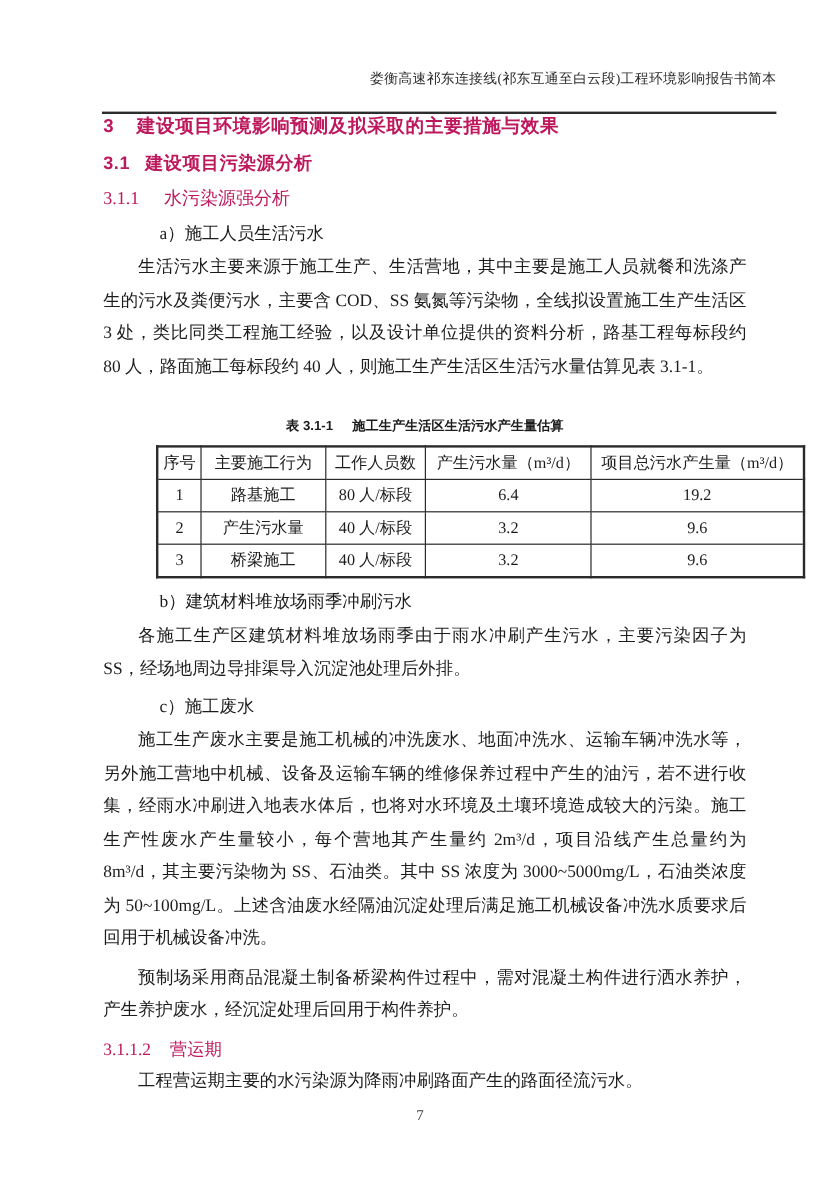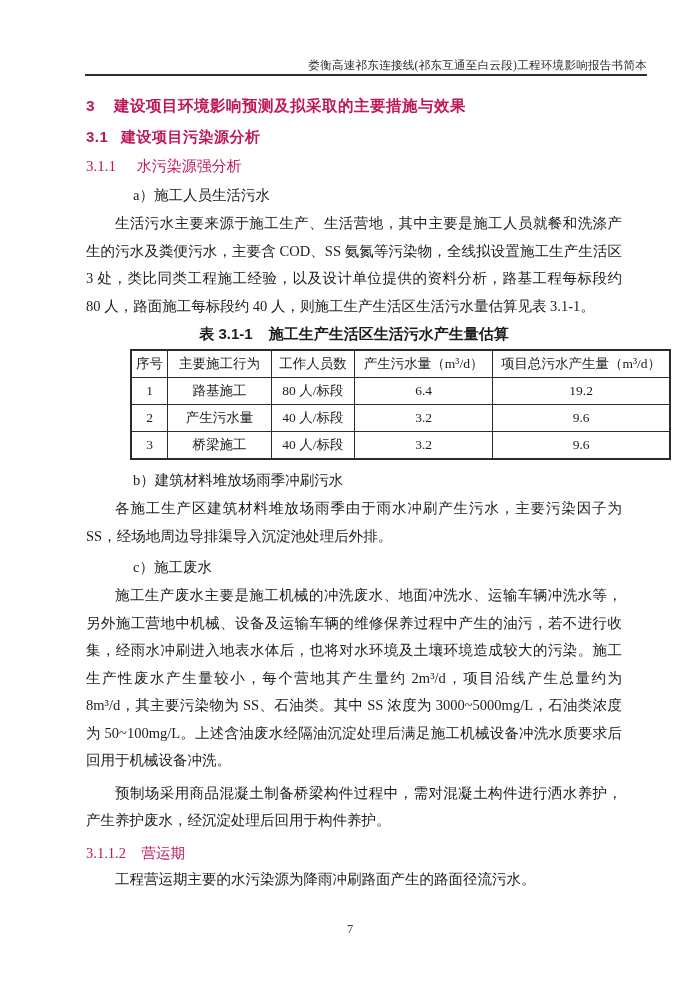--- a/index.html
+++ b/index.html
@@ -16,21 +16,21 @@
   
   .running-header {
     position: absolute;
     top: 58px;
     left: 85px;
     width: 562px;
     text-align: right;
     font-size: 11.5px;
     letter-spacing: 0.3px;
     color: #2a2a2a;
-    padding-bottom: 1px;
+    padding-bottom: 20px;
     border-bottom: 2px solid #2d2d2d;
   }
 
   .content {
     position: absolute;
     top: 88px;
     left: 86px;
     width: 536px;
   }
 
@@ -73,26 +73,26 @@
     margin: 0;
     font-size: 14.5px;
     line-height: 27.5px;
     text-align: justify;
     text-indent: 2em;
     color: #1c1c1c;
   }
 
   
   .table-title {
-    margin-top: 3px;
+    margin-top: 25px;
     margin-bottom: 5px;
     text-align: center;
     font-family: "Liberation Sans", "DejaVu Sans", sans-serif;
     font-weight: bold;
-    font-size: 15px;
+    font-size: 11px;
     line-height: 21px;
   }
   .table-title .tt-label { margin-right: 16px; }
 
   table.data-table {
     border-collapse: collapse;
     width: 541px;
     margin-left: -5px;
     table-layout: fixed;
   }

